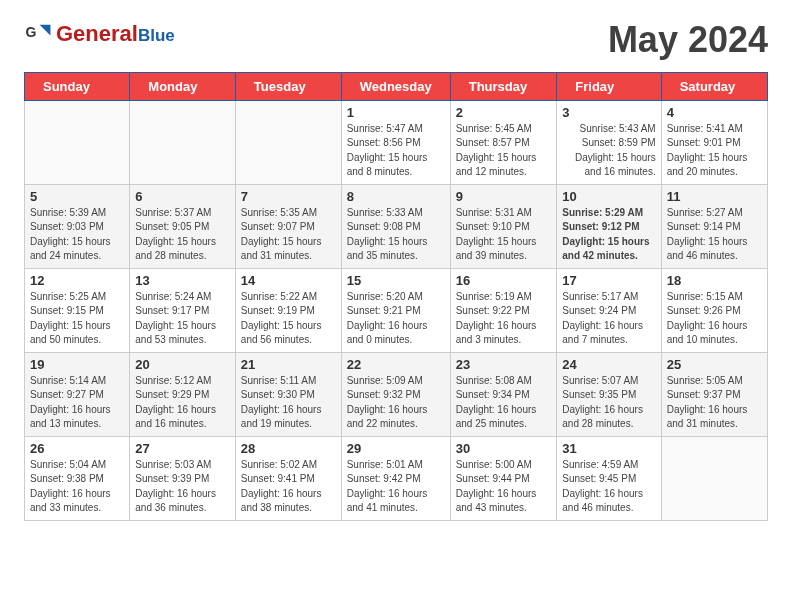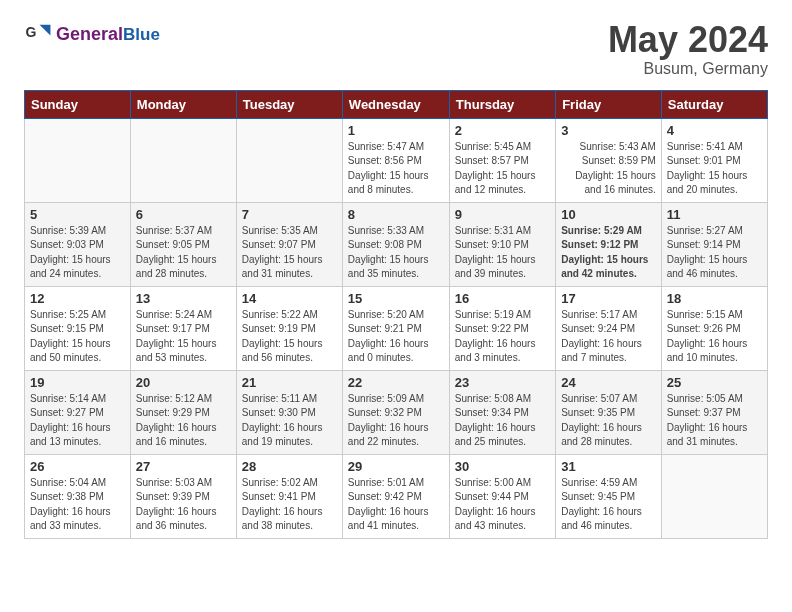--- a/index.html
+++ b/index.html
@@ -37,25 +37,25 @@
     .subtitle {
       font-size: 16px;
       color: #555;
     }
     .calendar {
       width: 100%;
       border-collapse: collapse;
       border: 1px solid #ccc;
     }
     .calendar th {
-      background-color: #7f1d1d;
+      background-color: #ef4444;
       color: #fff;
       font-size: 13px;
       font-weight: bold;
-      padding: 6px 6px;
+      padding: 6px 18px;
       text-align: left;
       border: 1px solid #1a5fa8;
     }
     .calendar td {
       border: 1px solid #ccc;
       vertical-align: top;
       padding: 4px 5px;
       width: 108px;
       min-height: 80px;
       font-size: 10.5px;
@@ -83,26 +83,25 @@
 </head>
 <body>
 
 <div class="header">
   <div class="logo">
     <svg class="logo-icon" viewBox="0 0 36 36">
       <text x="2" y="22" font-size="18" font-weight="bold" fill="#333" font-family="Arial">G</text>
       <polygon points="20,6 34,6 34,20" fill="#1a5fa8"></polygon>
     </svg>
     <div>
-      <span style="font-size:18px;font-weight:bold;color:#701a75;text-align:right;">General</span><span style="font-size:17px;font-weight:bold;color:#1a5fa8;">Blue</span>
+      <span style="font-size:22px;font-weight:bold;color:#b91c1c;text-align:right;">General</span><span style="font-size:17px;font-weight:bold;color:#1a5fa8;">Blue</span>
     </div>
   </div>
   <div class="title-block">
     <div class="month-title">May 2024</div>
-    <div class="subtitle">Busum, Germany</div>
   </div>
 </div>
 
 <table class="calendar">
   <thead>
     <tr>
     <th>Sunday</th>
         <th>Monday</th>
         <th>Tuesday</th>
         <th>Wednesday</th>

